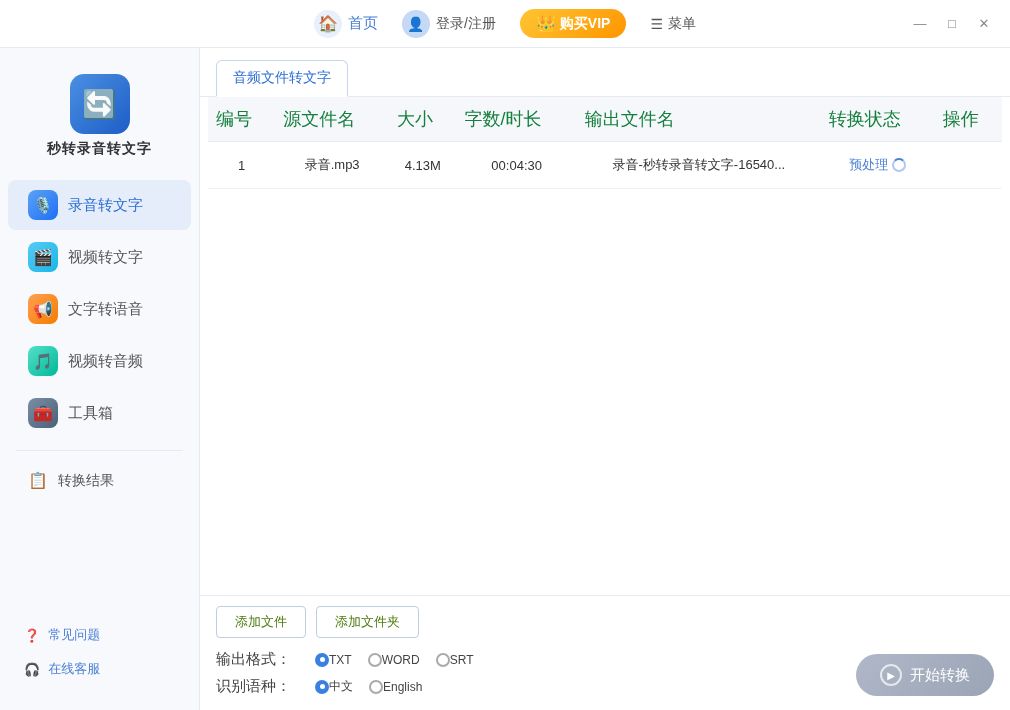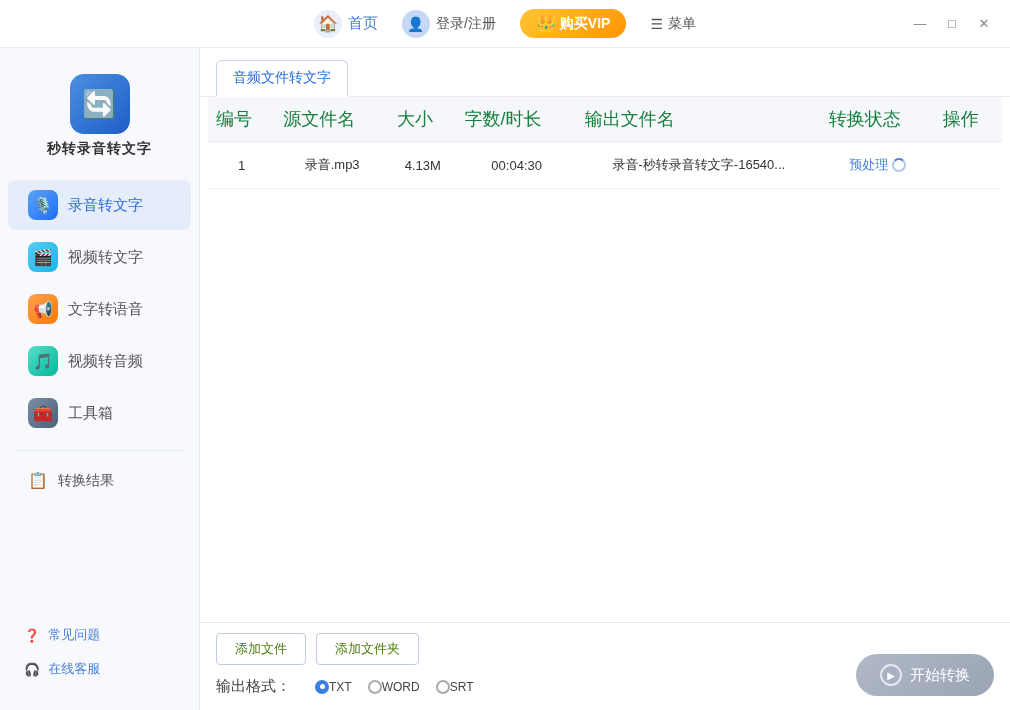--- a/index.html
+++ b/index.html
@@ -530,20 +530,33 @@
               <div class="radio-circle"></div>
               <span>WORD</span>
             </label>
             <label class="radio-item">
               <div class="radio-circle"></div>
               <span>SRT</span>
             </label>
           </div>
         </div>
 
+        <div class="options-row">
+          <span class="options-label">识别语种：</span>
+          <div class="radio-group">
+            <label class="radio-item">
+              <div class="radio-circle checked"></div>
+              <span>中文</span>
+            </label>
+            <label class="radio-item">
+              <div class="radio-circle"></div>
+              <span>English</span>
+            </label>
+          </div>
+        </div>
 
       </div>
 
       <button class="start-convert-btn">
         <div class="play-icon">▶</div>
         <span>开始转换</span>
       </button>
     </div>
   </div>
 

